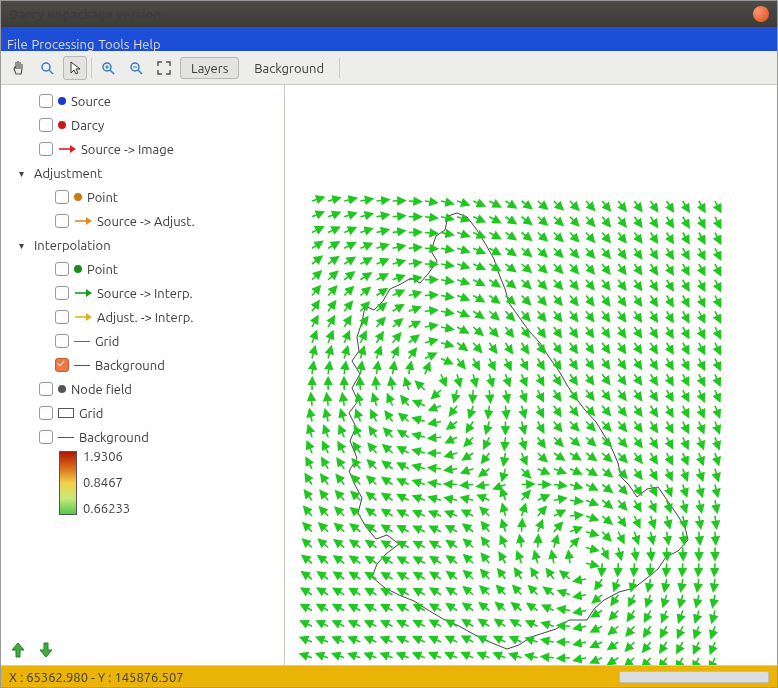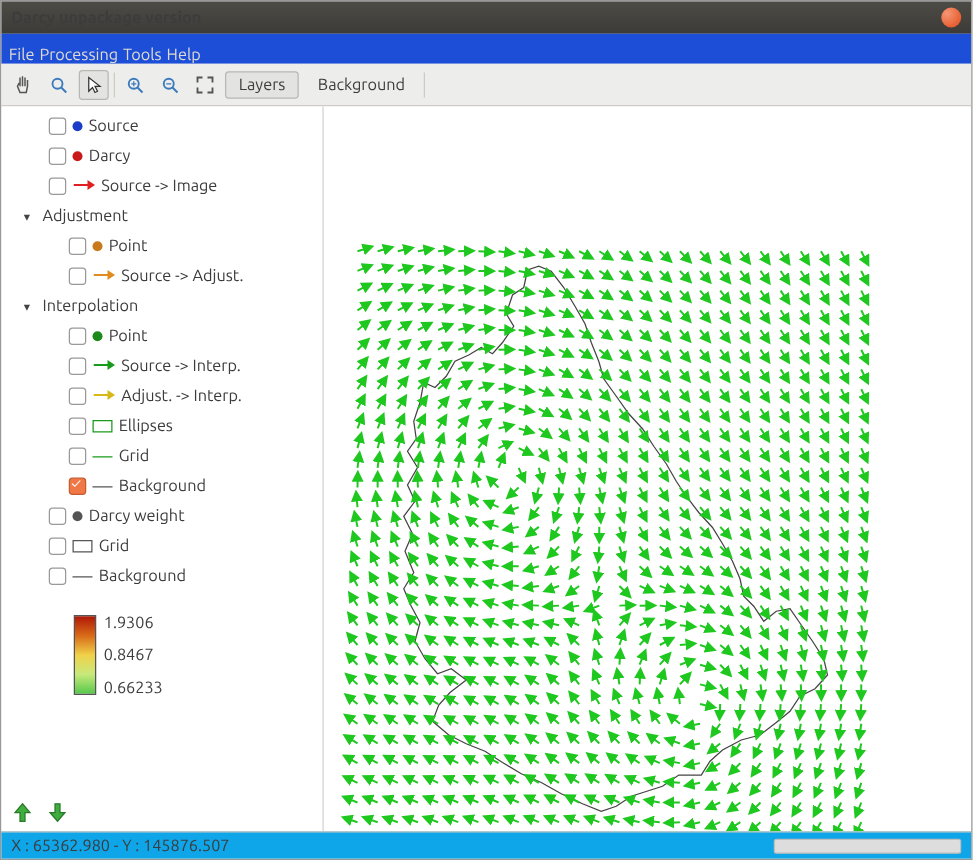--- a/index.html
+++ b/index.html
@@ -9,40 +9,40 @@
 .titlebar .close{width:16px;height:16px;border-radius:50%;background:radial-gradient(circle at 30% 30%,#f79674,#df4a16);}
 .menubar{height:24px;background:#1d4ed8;display:flex;align-items:flex-end;padding:0 6px;gap:4px;color:#dfdbd2}
 .menubar span{color:#dfdbd2}
 .toolbar{height:34px;background:#ededeb;border-bottom:1px solid #cfcac4;display:flex;align-items:center;padding:0 6px;gap:4px}
 .tbtn{width:24px;height:24px;display:flex;align-items:center;justify-content:center;border:1px solid transparent;border-radius:3px}
 .tbtn.sel{background:#e3e3e1;border-color:#b7b7b3}
 .tsep{width:1px;height:20px;background:#cfcac4}
 .ttxt{padding:3px 10px;border:1px solid transparent;border-radius:3px}
 .ttxt.sel{background:#e3e3e1;border-color:#b7b7b3}
 .main{flex:1;display:flex;overflow:hidden}
-.sidebar{width:258px;background:#fff;border-right:1px solid #cfcac4;position:relative;display:flex;flex-direction:column}
+.sidebar{width:284px;background:#fff;border-right:1px solid #cfcac4;position:relative;display:flex;flex-direction:column}
 .tree{flex:1;overflow-y:auto;padding:4px 2px 4px 4px}
 .tree-row{display:flex;align-items:center;height:24px;gap:5px}
 .tree-row.l0{padding-left:14px}
 .tree-row.l1{padding-left:34px}
 .tree-row.l2{padding-left:50px}
 .twisty{width:10px;font-size:10px;color:#444}
 .cb{width:14px;height:14px;border:1px solid #999;border-radius:3px;background:#fff;display:inline-block;position:relative}
 .cb.checked{background:#f07746;border-color:#c85a2f}
 .cb.checked::after{content:"✓";color:#fff;font-size:11px;position:absolute;left:1px;top:-2px}
 .dot{width:8px;height:8px;border-radius:50%;display:inline-block}
 .arrow-ico{display:inline-block;width:18px;text-align:center}
 .rect-ico{width:16px;height:10px;border:1.5px solid;display:inline-block}
 .line-ico{width:16px;height:0;border-top:1.5px solid;display:inline-block}
 .gradient-bar{width:18px;height:64px;background:linear-gradient(to bottom,#b01807,#d86a18,#f1d149,#c8e97b,#56c84b);border:1px solid #555;margin-left:54px}
-.grad-row{display:flex;align-items:center;margin-top:18px}
+.grad-row{display:flex;align-items:flex-end;margin-top:0}
 .grad-labels{display:flex;flex-direction:column;justify-content:space-between;height:66px;margin-left:6px;font-size:12px}
 .footer-arrows{position:absolute;bottom:6px;left:8px;display:flex;gap:10px}
 .canvas{flex:1;background:#fff;position:relative;overflow:hidden}
-.status{height:22px;border-top:1px solid #cfcac4;background:#0ea5e9;display:flex;align-items:center;padding:0 8px;font-size:12px;color:#555}
+.status{height:22px;border-top:1px solid #cfcac4;background:#eab308;display:flex;align-items:center;padding:0 8px;font-size:12px;color:#555}
 .status .bar{margin-left:auto;width:150px;height:12px;background:#ddd;border:1px solid #bdbdbd;border-radius:2px}
 svg.vec{position:absolute;inset:0}
 </style>
 </head>
 <body>
 
 <div class="titlebar">
   <span class="title">Darcy unpackage version</span>
   <div class="close"></div>
 </div>
@@ -155,37 +155,32 @@
         <div class="tree-row l2">
           <span class="cb"></span>
           <span class="arrow-ico"><svg width="18" height="10">
               <line x1="1" y1="5" x2="13" y2="5" stroke="#d8b818" stroke-width="1.6"></line>
               <path d="M12 1l6 4-6 4z" fill="#d8b818"></path>
             </svg></span>
           <span>Adjust. -&gt; Interp.</span>
         </div>
         <div class="tree-row l2">
           <span class="cb"></span>
-          <span class="rect-ico" style="border-color:#1a9a1a"></span>
-          <span>Ellipses</span>
-        </div>
-        <div class="tree-row l2">
-          <span class="cb"></span>
           <span class="line-ico" style="border-color:#1a9a1a"></span>
           <span>Grid</span>
         </div>
         <div class="tree-row l2">
           <span class="cb checked"></span>
           <span class="line-ico" style="border-color:#555"></span>
           <span>Background</span>
         </div>
         <div class="tree-row l1">
           <span class="cb"></span>
           <span class="dot" style="background:#555"></span>
-          <span>Darcy weight</span>
+          <span>Node field</span>
         </div>
         <div class="tree-row l1">
           <span class="cb"></span>
           <span class="rect-ico" style="border-color:#555"></span>
           <span>Grid</span>
         </div>
         <div class="tree-row l1">
           <span class="cb"></span>
           <span class="line-ico" style="border-color:#555"></span>
           <span>Background</span>

